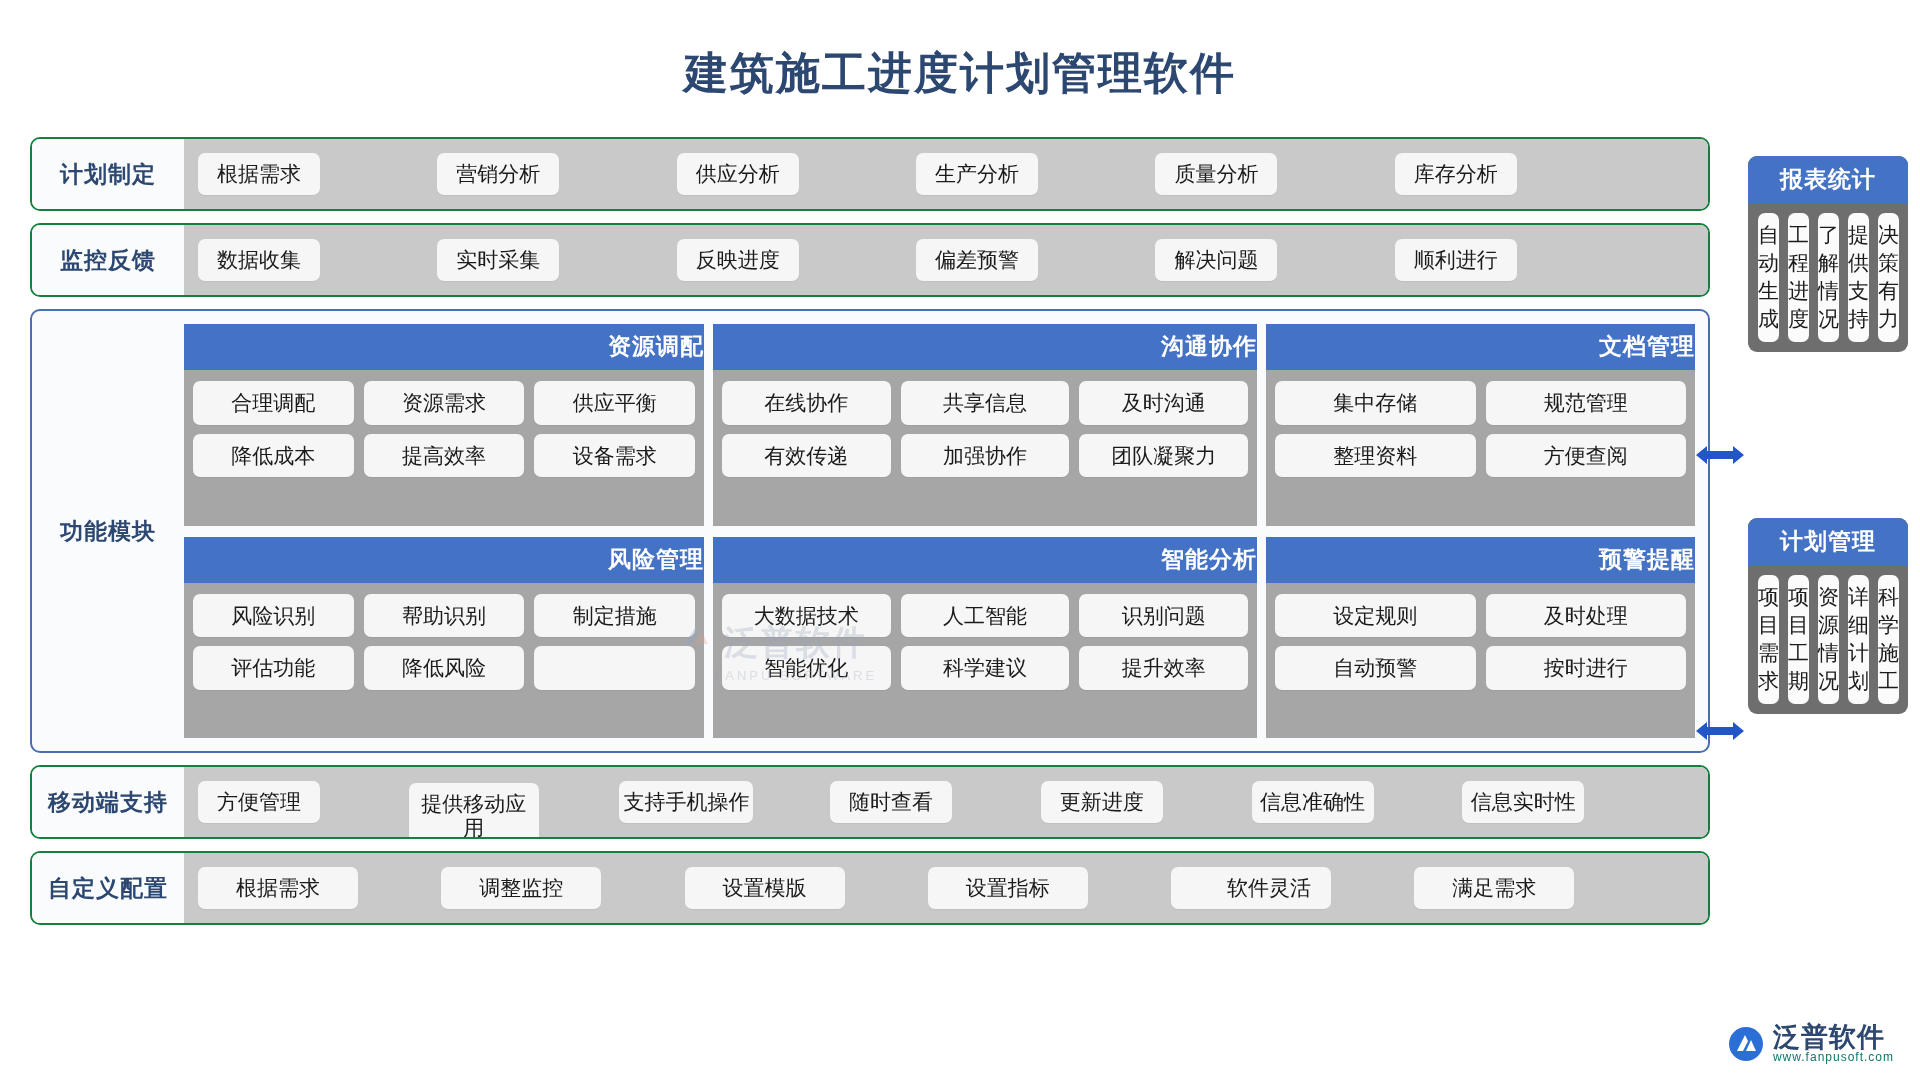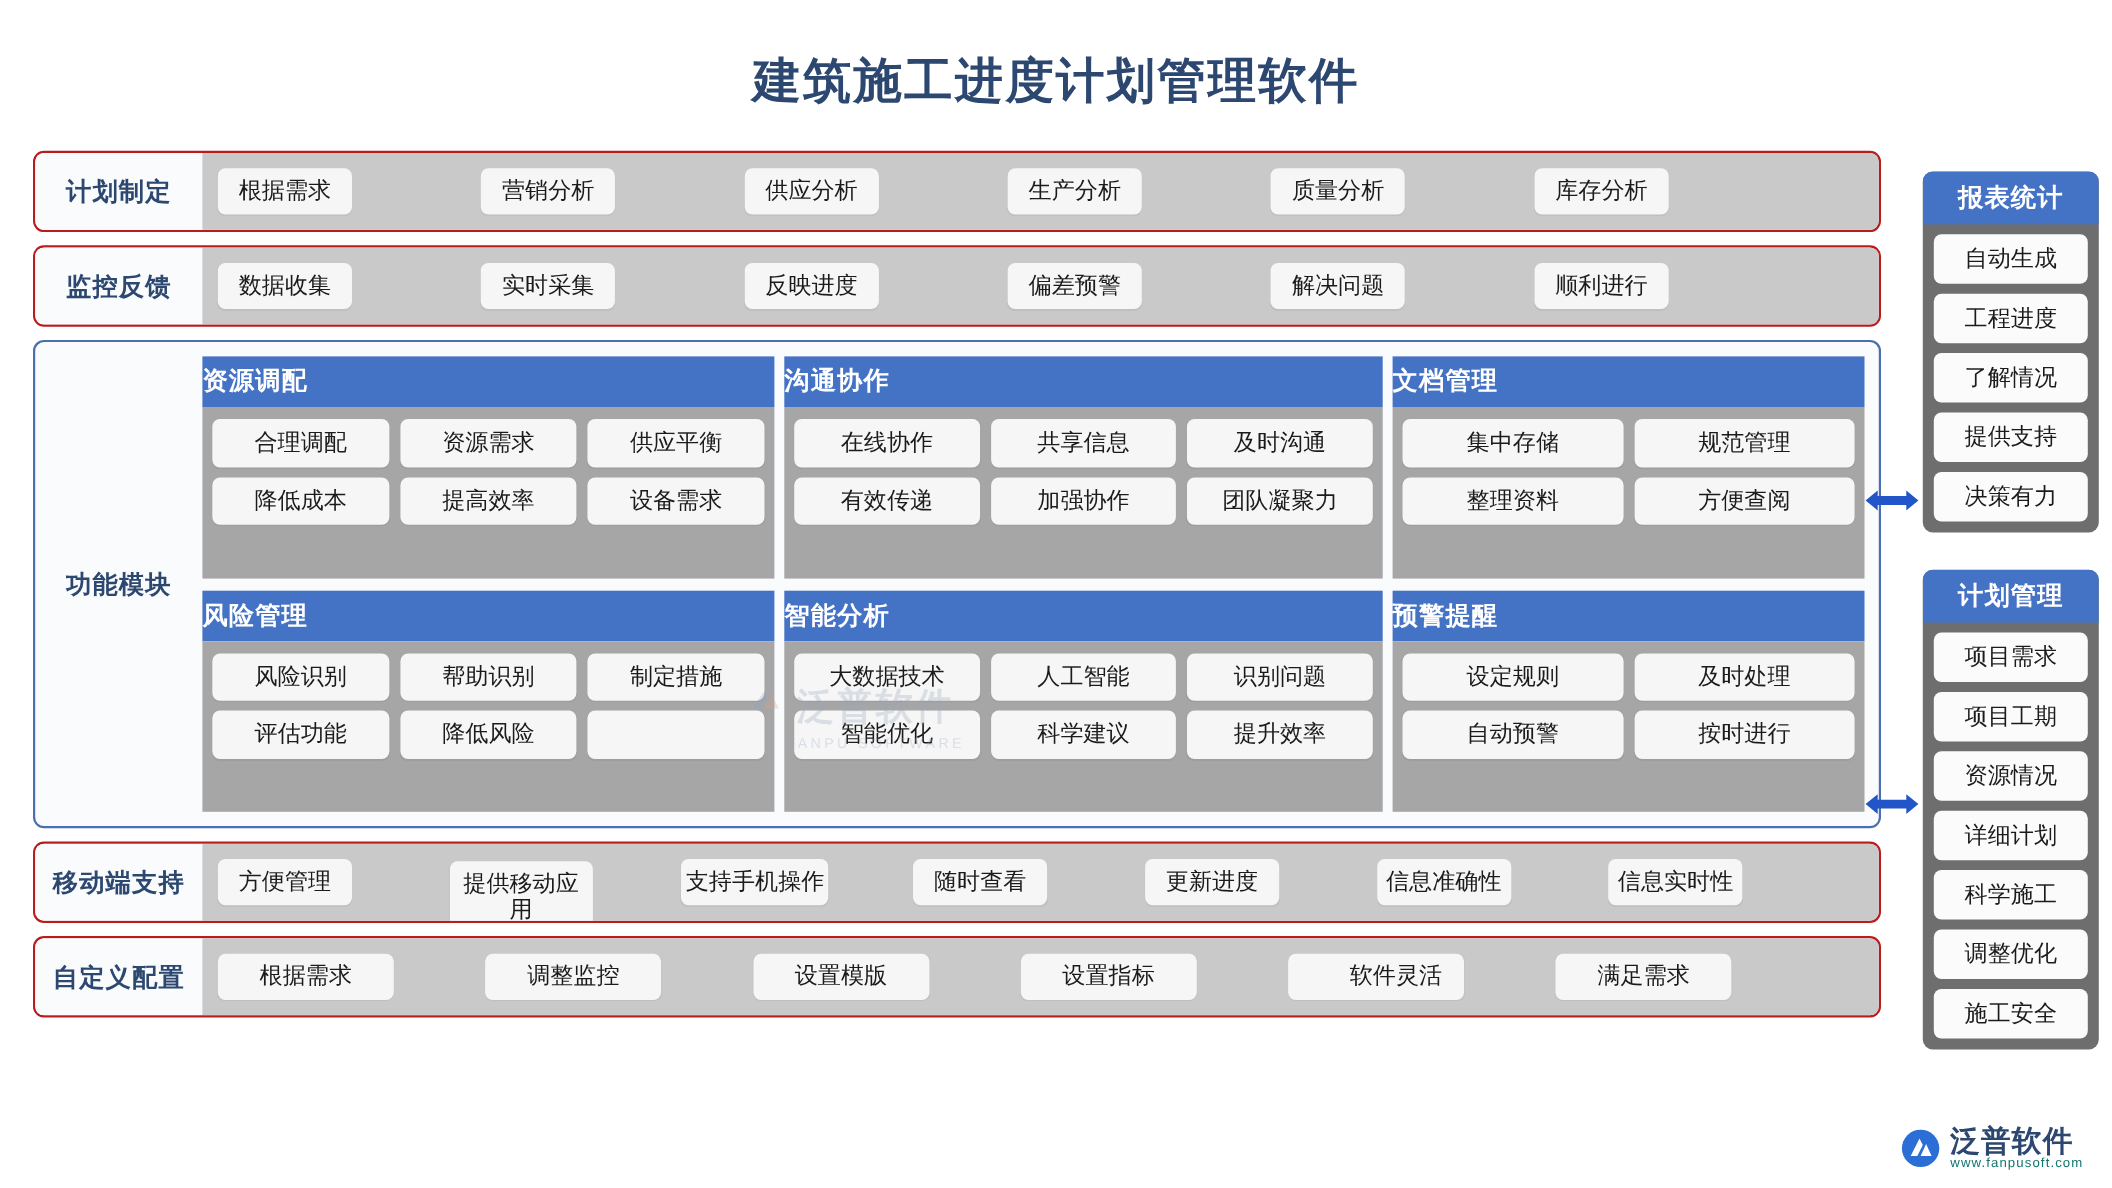--- a/index.html
+++ b/index.html
@@ -19,21 +19,21 @@
     color: #2c4770;
   }
 
   
   .left-col {
     position: absolute; left: 30px; top: 137px; width: 1680px;
   }
 
   
   .band {
-    border: 2px solid #b91c1c;
+    border: 2px solid #15803d;
     border-radius: 10px;
     background: #fafbfd;
     display: flex;
     align-items: stretch;
     margin-bottom: 12px;
     overflow: hidden;
   }
   .band-label {
     flex: 0 0 152px;
     display: flex; align-items: center; justify-content: center;
@@ -86,21 +86,21 @@
     grid-template-columns: 520px 544px 1fr;
     grid-template-rows: auto auto;
     column-gap: 9px; row-gap: 11px;
     padding: 13px 13px 13px 0;
   }
   .card { display: flex; flex-direction: column; }
   .card-head {
     background: #4472c4;
     color: #ffffff;
     font-size: 23px; font-weight: bold;
-    text-align: left;
+    text-align: right;
     padding: 7px 0 8px;
     letter-spacing: 1px;
   }
   .card-body {
     background: #a6a6a6;
     flex: 1 1 auto;
     padding: 11px 9px 14px;
     display: grid;
     grid-template-columns: repeat(3, 1fr);
     gap: 9px 10px;
@@ -120,21 +120,21 @@
     overflow: hidden;
   }
   .side-head {
     background: #4472c4;
     color: #fff;
     font-size: 23px; font-weight: bold;
     text-align: center;
     padding: 8px 0 9px;
     letter-spacing: 1px;
   }
-  .side-list { padding: 9px 10px 0; display: flex; flex-direction: column; gap: 9px; }
+  .side-list { padding: 9px 10px 0; display: flex; flex-direction: row; gap: 9px; }
   .side-item {
     background: #fbfbfb;
     border-radius: 7px;
     text-align: center;
     font-size: 21px;
     color: #1b1b1b;
     padding: 8px 0 9px;
   }
   #side-report { left: 1748px; top: 156px; }
   #side-plan   { left: 1748px; top: 518px; }

